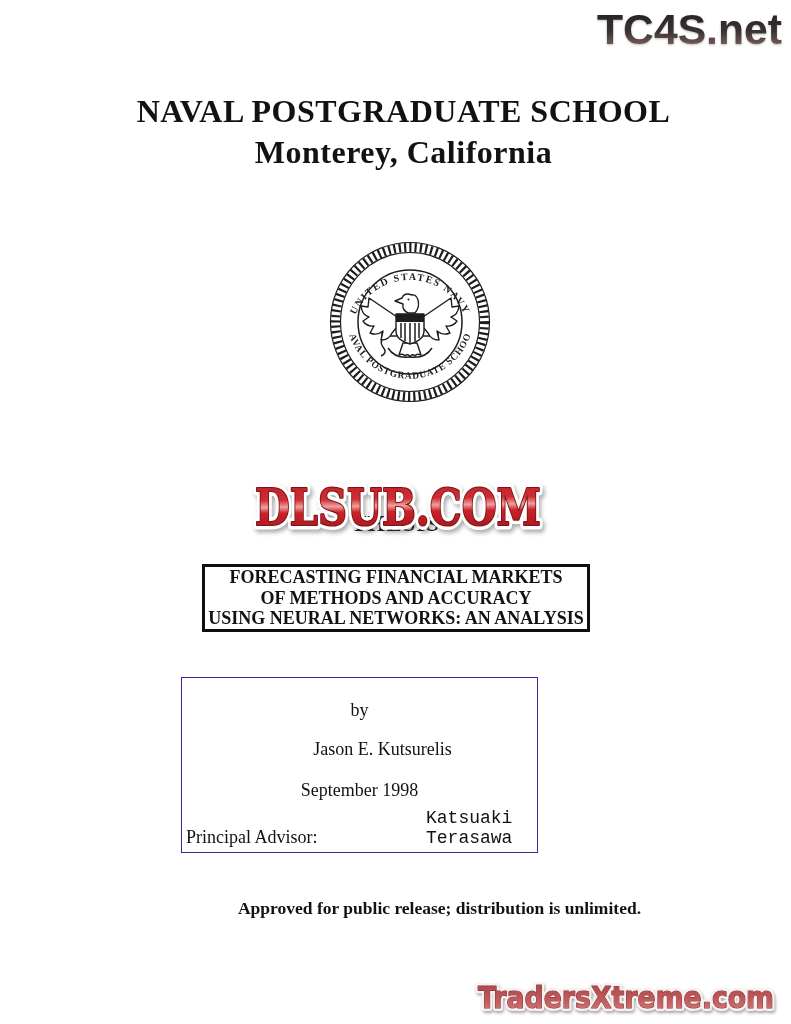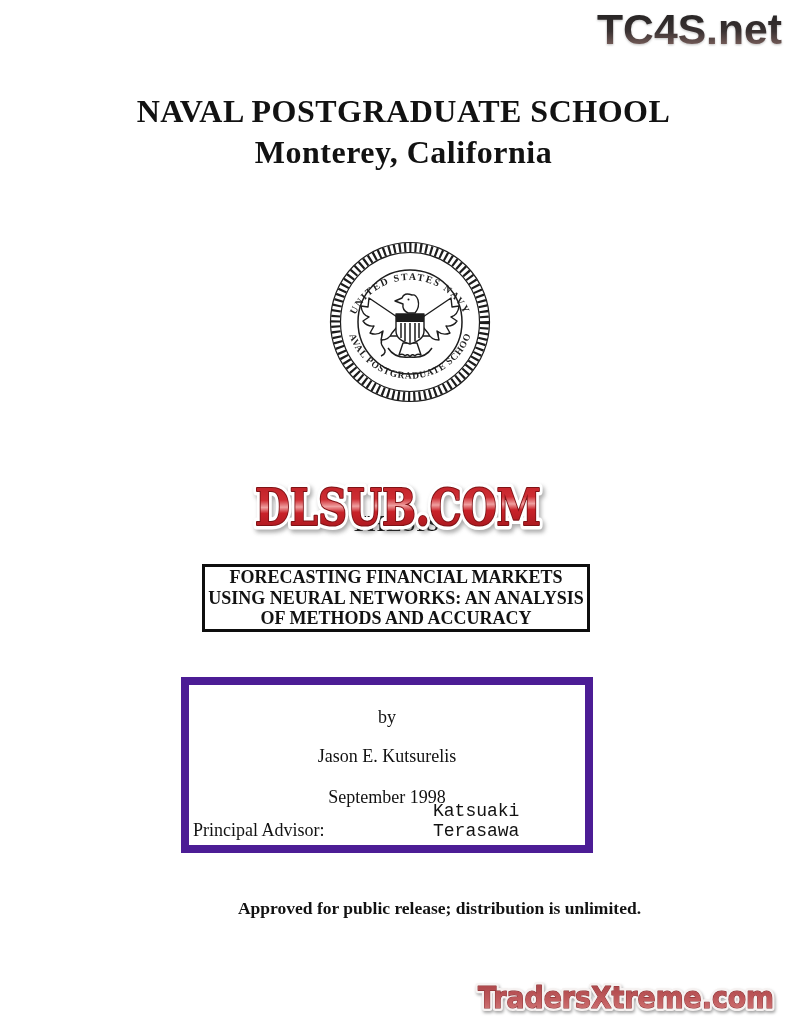--- a/index.html
+++ b/index.html
@@ -36,25 +36,25 @@
   .dlsub-fill { font-family:"DejaVu Serif", serif; font-weight:700; font-size:50px;
                 fill:url(#g-dlsub); stroke:#7e1215; stroke-width:2.2; paint-order:stroke;
                 stroke-linejoin:round; text-anchor:middle; }
 
   
   .title-box { position:absolute; left:202px; top:564px; width:388px; height:68px;
                border:3px solid #0e0e0e; box-sizing:border-box; text-align:center;
                font-weight:700; font-size:18px; line-height:20.5px; }
 
   
-  .author-box { position:absolute; left:181px; top:677px; width:412px; height:176px;
-                border:8px solid #4c1d95; box-sizing:border-box; font-size:18px; }
+  .author-box { position:absolute; left:181px; top:677px; width:357px; height:176px;
+                border:1px solid #4c1d95; box-sizing:border-box; font-size:18px; }
   .author-box .centered { position:absolute; left:0; width:100%; text-align:center; }
   .by-line     { top:22px; }
-  .author-line { top:61px; }
+  .author-line { top:61px;margin-left:23px; }
   .date-line   { top:102px; }
   .advisor-row { position:absolute; left:3px; right:3px; bottom:3px; height:24px; }
   .advisor-label { position:absolute; left:1px; bottom:1px; }
   .advisor-name  { position:absolute; left:241px; bottom:1px;font-family:Liberation Mono, monospace; }
 
   
   .approved { position:absolute; top:898px; left:0; width:100%; text-align:center;
               font-weight:700; font-size:17.5px;padding-left:44px; }
 
   
@@ -137,22 +137,22 @@
         <stop offset="0.6" stop-color="#c92229"></stop>
         <stop offset="1" stop-color="#9e151b"></stop>
       </linearGradient>
     </defs>
     <text class="dlsub-outline" x="155" y="48" textLength="286" lengthAdjust="spacingAndGlyphs">DLSUB.COM</text>
     <text class="dlsub-fill" x="155" y="48" textLength="286" lengthAdjust="spacingAndGlyphs">DLSUB.COM</text>
   </svg>
 
   <div class="title-box">
     <div>FORECASTING FINANCIAL MARKETS</div>
+    <div>OF METHODS AND ACCURACY</div>
     <div>USING NEURAL NETWORKS: AN ANALYSIS</div>
-    <div>OF METHODS AND ACCURACY</div>
   </div>
 
   <div class="author-box">
     <div class="centered by-line">by</div>
     <div class="centered author-line">Jason E. Kutsurelis</div>
     <div class="centered date-line">September 1998</div>
     <div class="advisor-row">
       <span class="advisor-label">Principal Advisor:</span>
       <span class="advisor-name">Katsuaki Terasawa</span>
     </div>

